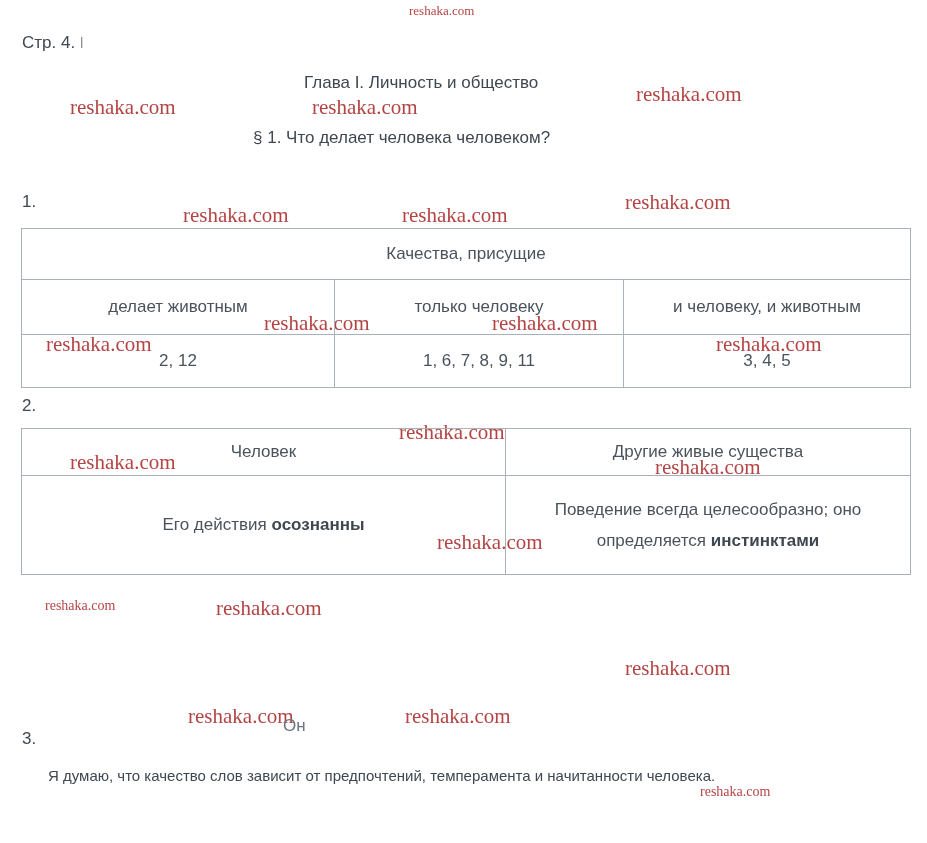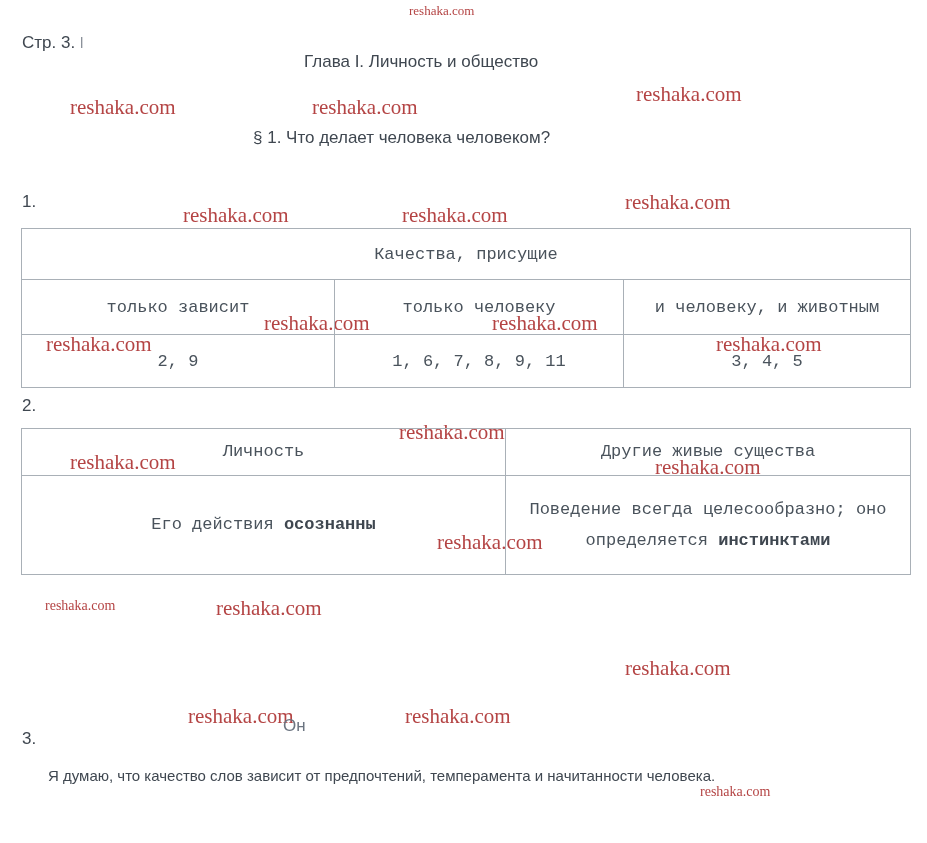--- a/index.html
+++ b/index.html
@@ -38,21 +38,21 @@
     color: #3f4750;
   }
   .page-label .caret {
     color: #8a9099;
     font-size: 15px;
   }
   
   .chapter-title {
     position: absolute;
     left: 304px;
-    top: 52px;
+    top: 73px;
     font-size: 17px;
     color: #3f4750;
     white-space: nowrap;
   }
   .section-title {
     position: absolute;
     left: 253px;
     top: 128px;
     font-size: 17px;
     color: #3f4750;
@@ -74,21 +74,20 @@
     border-collapse: collapse;
     font-size: 17px;
     color: #4a535c;
   }
   table.doc-table td {
     border: 1px solid #a9b0b7;
     text-align: center;
     vertical-align: middle;
     padding: 6px 8px;
     font-weight: normal;
-    font-family: Liberation Mono, monospace;
   }
   
   #table-qualities {
     left: 21px;
     top: 228px;
     width: 890px;
   }
   #table-qualities .t1-head td {
     height: 38px;
   }
@@ -159,53 +158,53 @@
     <span class="wm" style="left:437px;top:530px;font-size:21px;">reshaka.com</span>
     <span class="wm" style="left:45px;top:598px;font-size:14px;">reshaka.com</span>
     <span class="wm" style="left:216px;top:596px;font-size:21px;">reshaka.com</span>
     <span class="wm" style="left:625px;top:656px;font-size:21px;">reshaka.com</span>
     <span class="wm" style="left:188px;top:704px;font-size:21px;">reshaka.com</span>
     <span class="wm" style="left:405px;top:704px;font-size:21px;">reshaka.com</span>
     <span class="wm" style="left:700px;top:784px;font-size:14px;">reshaka.com</span>
   </div>
 
   <div class="page-label">
-    <span>Стр. 3.</span>
+    <span>Стр. 4.</span>
     <span class="caret">l</span>
   </div>
 
   <div class="chapter-title">Глава I. Личность и общество</div>
   <div class="section-title">§ 1. Что делает человека человеком?</div>
 
   <div class="num num-1">1.</div>
   <div class="num num-2">2.</div>
   <div class="num num-3">3.</div>
 
   <table class="doc-table" id="table-qualities">
     <tbody>
         <tr class="t1-head">
       <td colspan="3">Качества, присущие</td>
     </tr>
     <tr class="t1-sub">
-      <td style="width:296px">только зависит</td>
+      <td style="width:296px">делает животным</td>
       <td style="width:272px">только человеку</td>
       <td>и человеку, и животным</td>
     </tr>
     <tr class="t1-vals">
-      <td>2, 9</td>
+      <td>2, 12</td>
       <td>1, 6, 7, 8, 9, 11</td>
       <td>3, 4, 5</td>
     </tr>
   </tbody>
     </table>
 
   <table class="doc-table" id="table-compare">
     <tbody>
         <tr class="row-head">
-      <td class="col-left">Личность</td>
+      <td class="col-left">Человек</td>
       <td>Другие живые существа</td>
     </tr>
     <tr class="row-b">
       <td class="col-left">
         <span>Его действия </span><span class="b">осознанны</span>
       </td>
       <td>
         <span>Поведение всегда целесообразно; оно определяется </span><span class="b">инстинктами</span>
       </td>
     </tr>

